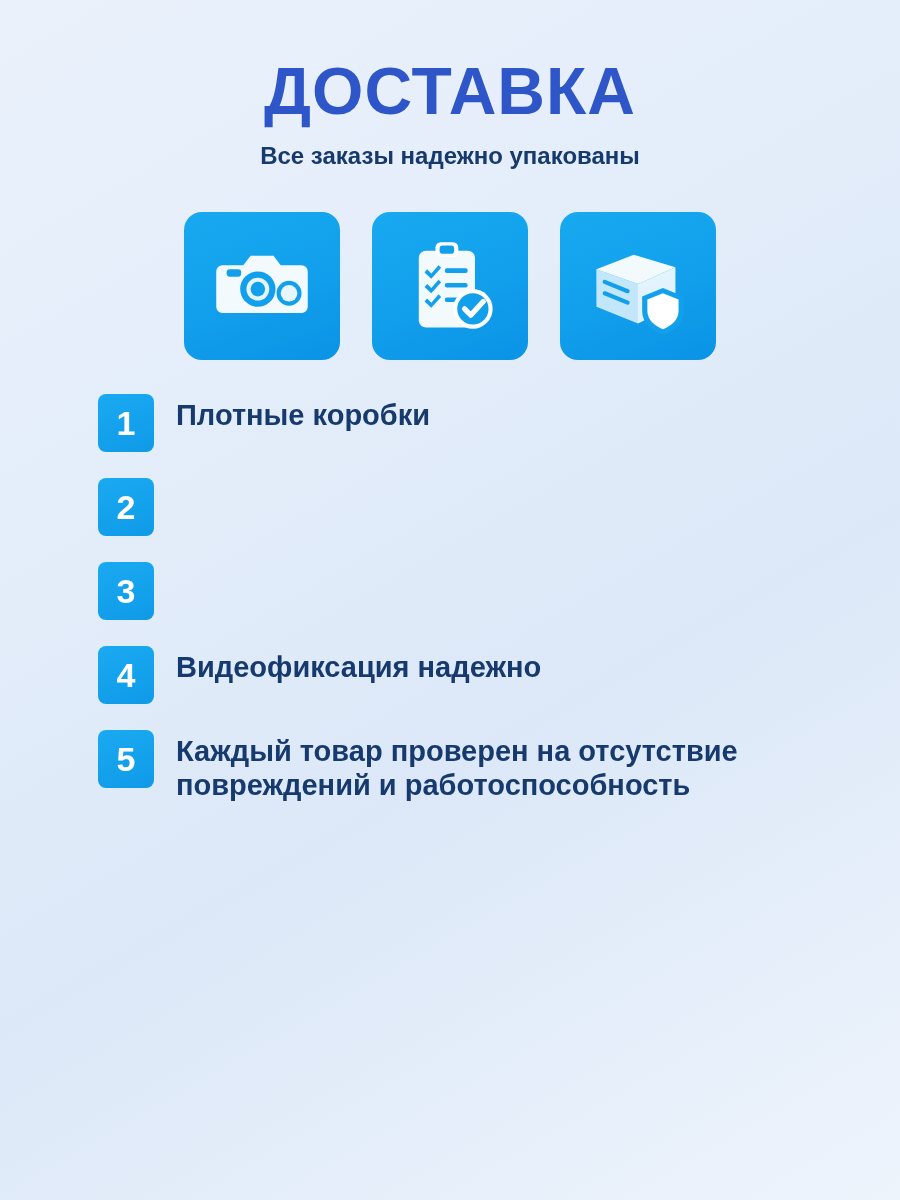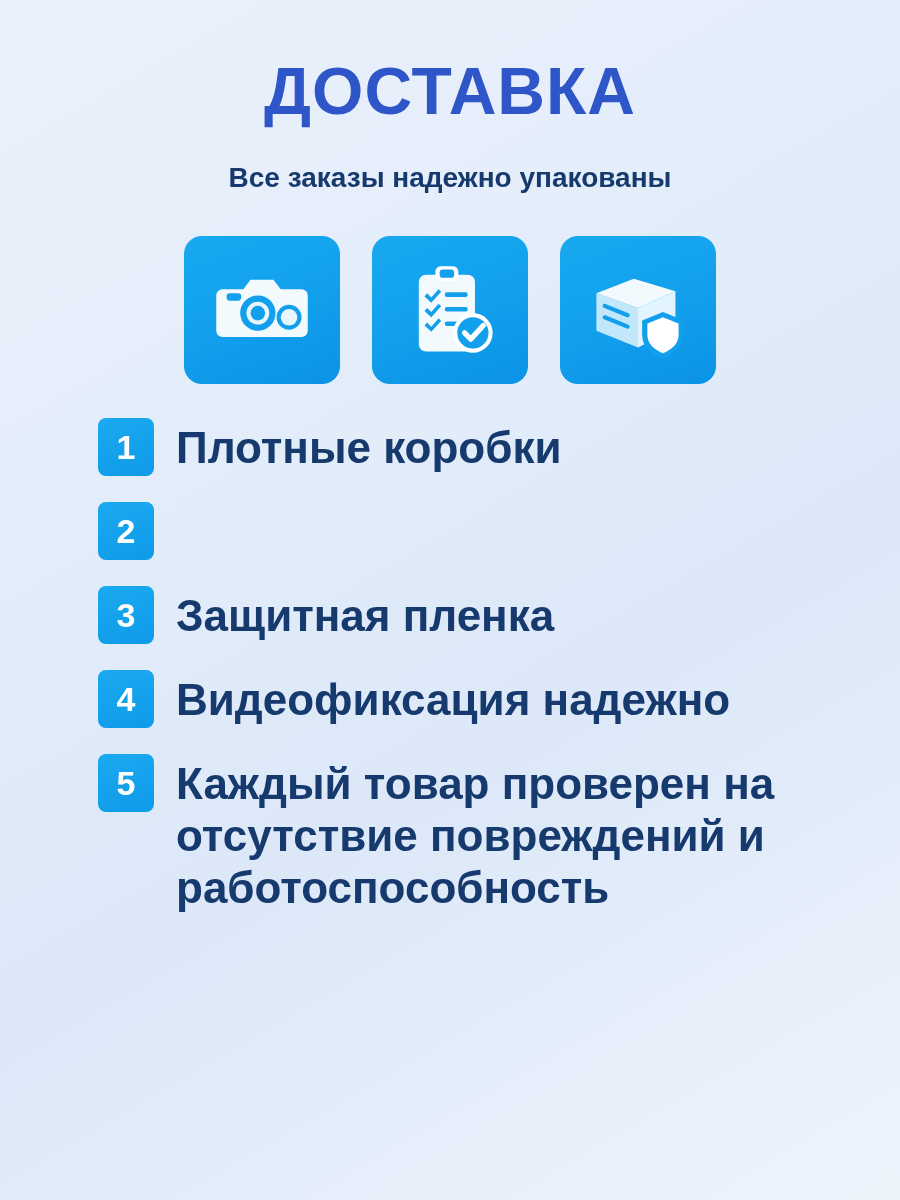--- a/index.html
+++ b/index.html
@@ -25,22 +25,22 @@
   .title {
     margin-top: 58px;
     font-size: 66px;
     font-weight: bold;
     letter-spacing: 1px;
     color: #2f56c8;
     text-align: center;
     line-height: 1;
   }
   .subtitle {
-    margin-top: 38px;
-    font-size: 28px;
+    margin-top: 18px;
+    font-size: 24px;
     font-weight: bold;
     color: #173a6e;
     text-align: center;
     line-height: 1.15;
   }
   .icons-row {
     margin-top: 42px;
     display: flex;
     justify-content: center;
     gap: 32px;
@@ -82,21 +82,21 @@
     background: linear-gradient(160deg, #1aaaf1 0%, #0f9ae8 100%);
     color: #ffffff;
     font-size: 34px;
     font-weight: bold;
     display: flex;
     align-items: center;
     justify-content: center;
     line-height: 1;
   }
   .item-label {
-    font-size: 44px;
+    font-size: 29px;
     font-weight: bold;
     color: #173a6e;
     line-height: 1.18;
     padding-top: 4px;
     max-width: 660px;
   }
 </style>
 </head>
 <body>
 
@@ -166,21 +166,20 @@
       <div class="badge">1</div>
       <div class="item-label">Плотные коробки</div>
     </div>
 
     <div class="list-item">
       <div class="badge">2</div>
     </div>
 
     <div class="list-item">
       <div class="badge">3</div>
-      <div class="item-label">Защитная пленка</div>
     </div>
 
     <div class="list-item">
       <div class="badge">4</div>
       <div class="item-label">Видеофиксация надежно</div>
     </div>
 
     <div class="list-item">
       <div class="badge">5</div>
       <div class="item-label">Каждый товар проверен на отсутствие повреждений и работоспособность</div>

